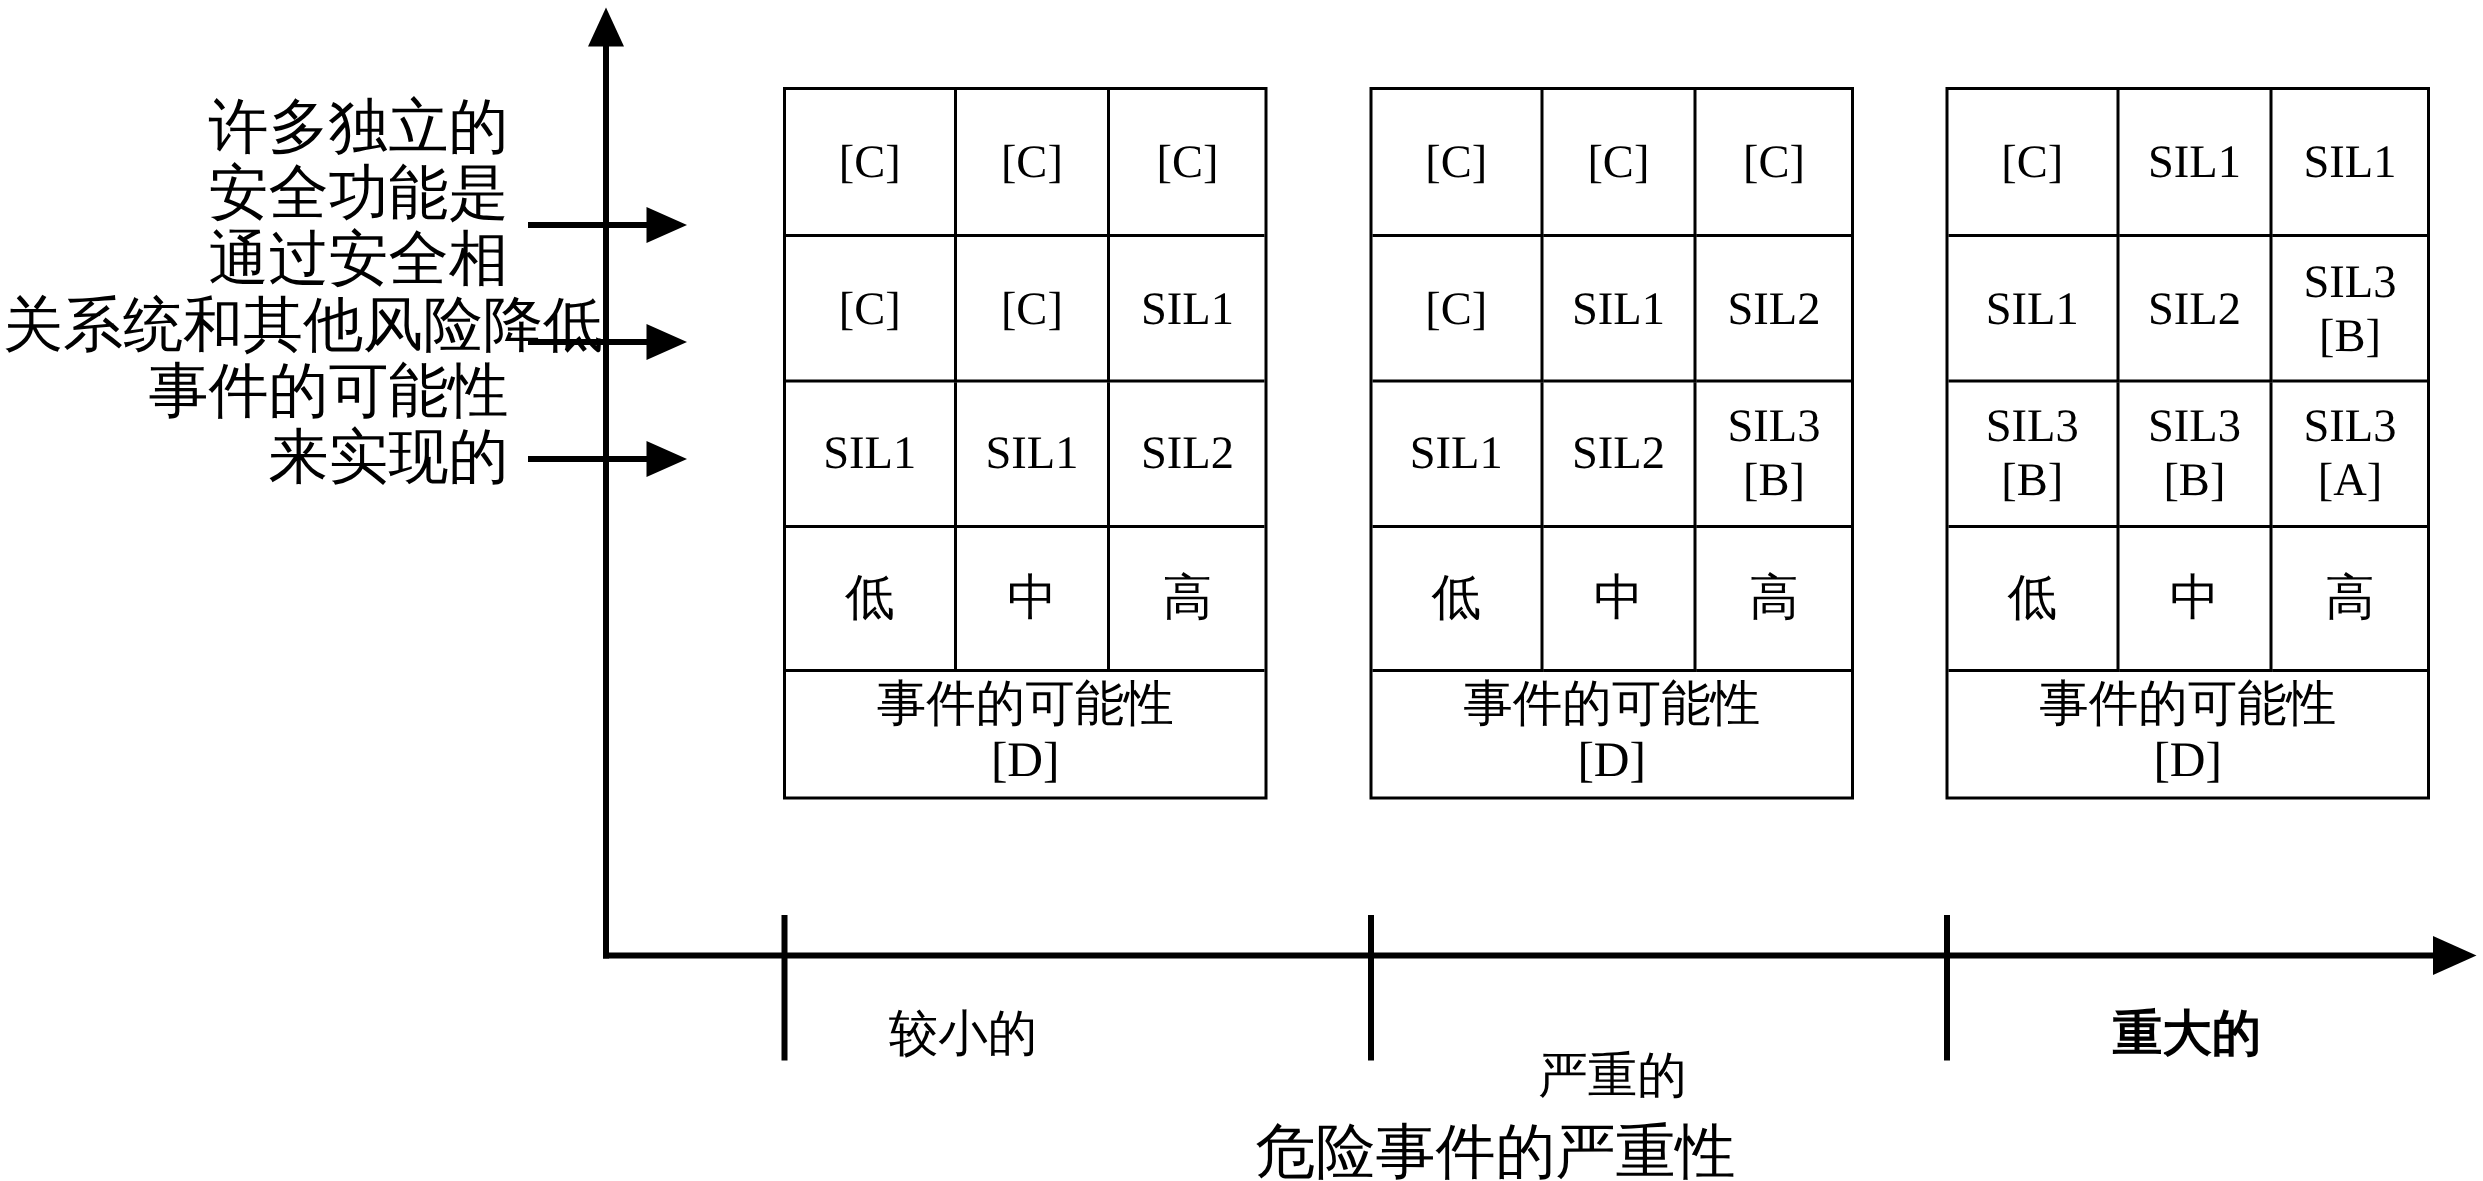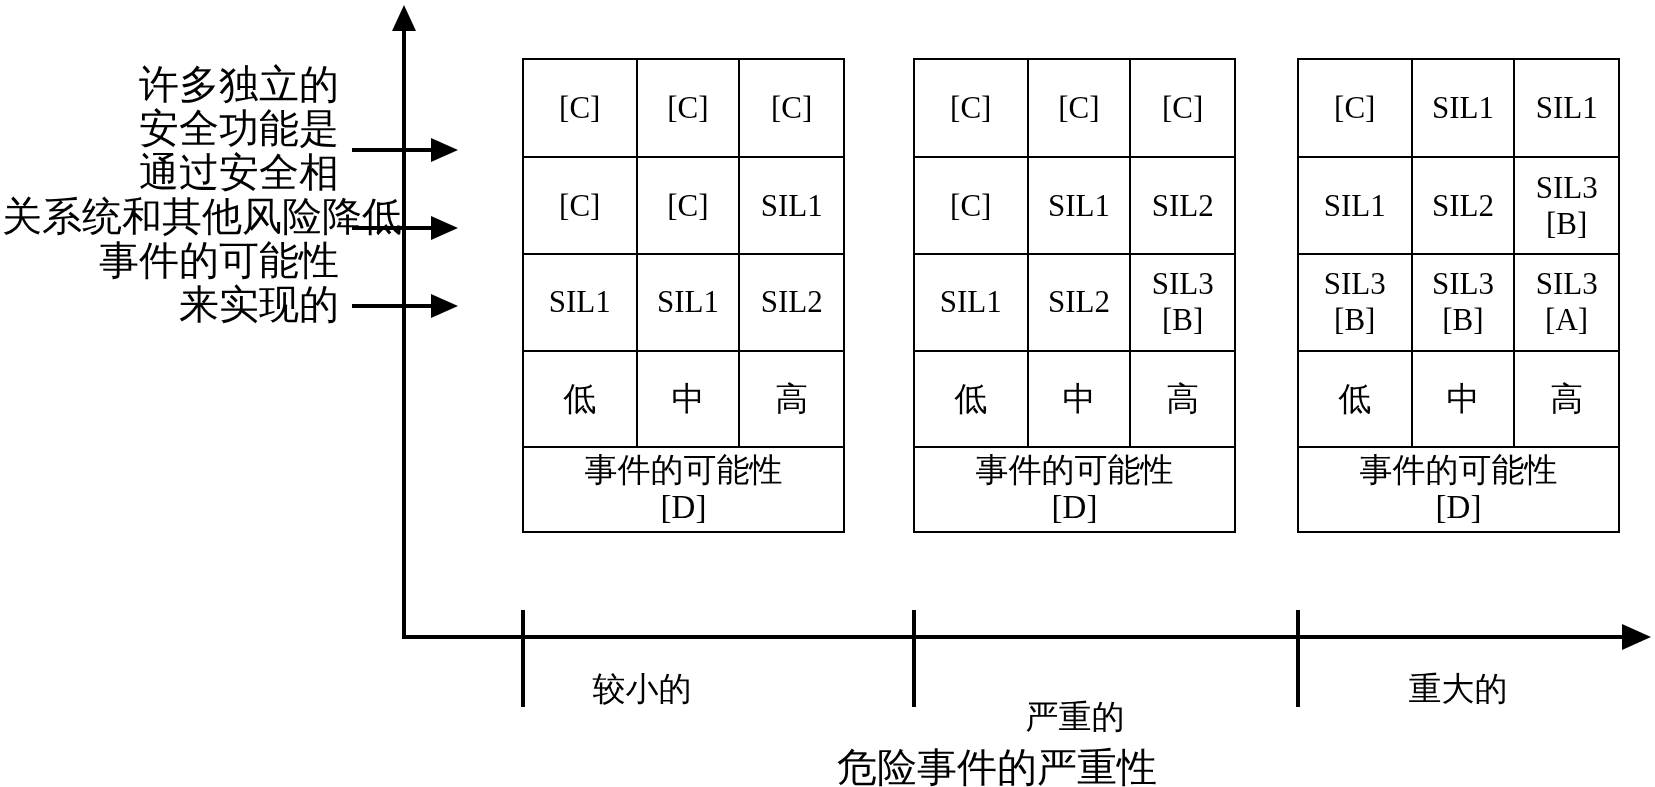--- a/index.html
+++ b/index.html
@@ -171,18 +171,18 @@
         <div class="sil-cell cjk">中</div>
         <div class="sil-cell cjk last-col">高</div>
         <div class="sil-cell cjk sil-footer">事件的可能性
 [D]</div>
       </div>
     </div>
 
   <div>
       <div class="x-cat-label" style="left: 642px;">较小的</div>
       <div class="x-cat-label" style="left: 1075px; margin-top: 28px;">严重的</div>
-      <div class="x-cat-label" style="left: 1458px;">重大的</div>
+      <div class="x-cat-label" style="left: 1458px; font-weight: bold;">重大的</div>
     </div>
 
   <div class="x-axis-title">危险事件的严重性</div>
 
 </div>
 
 </body></html>

